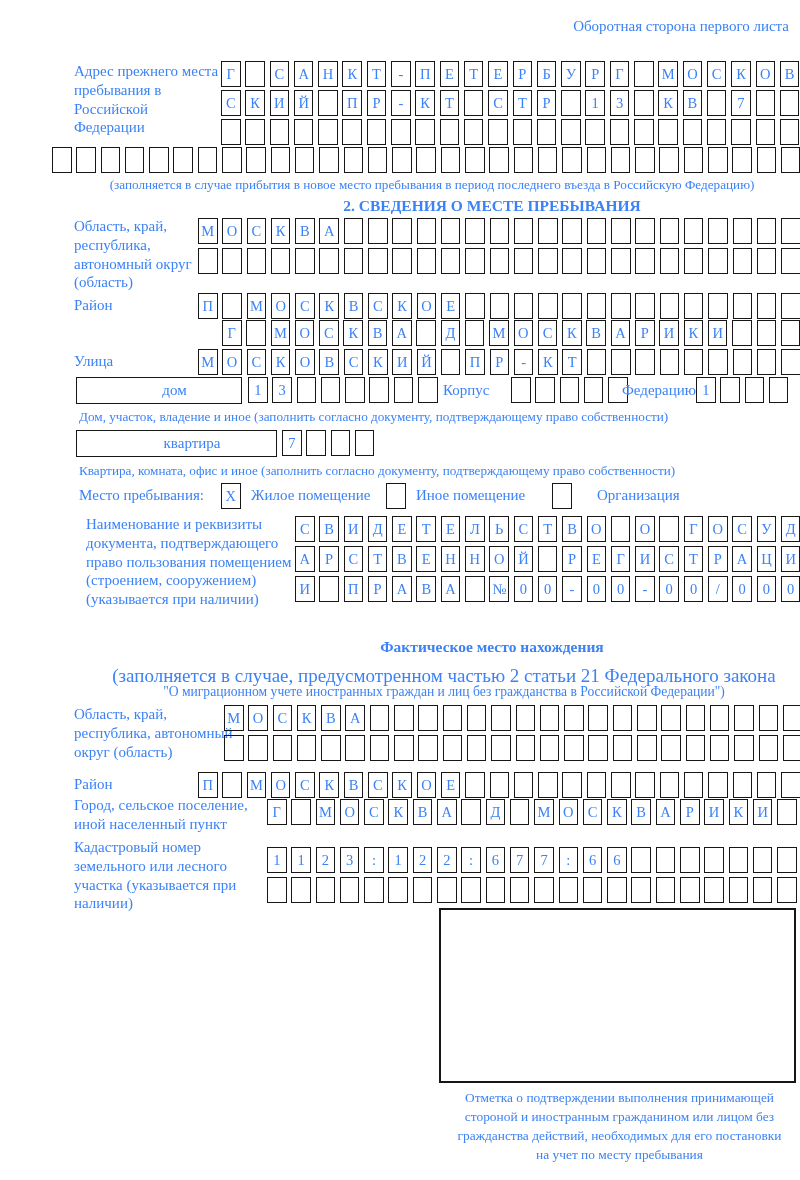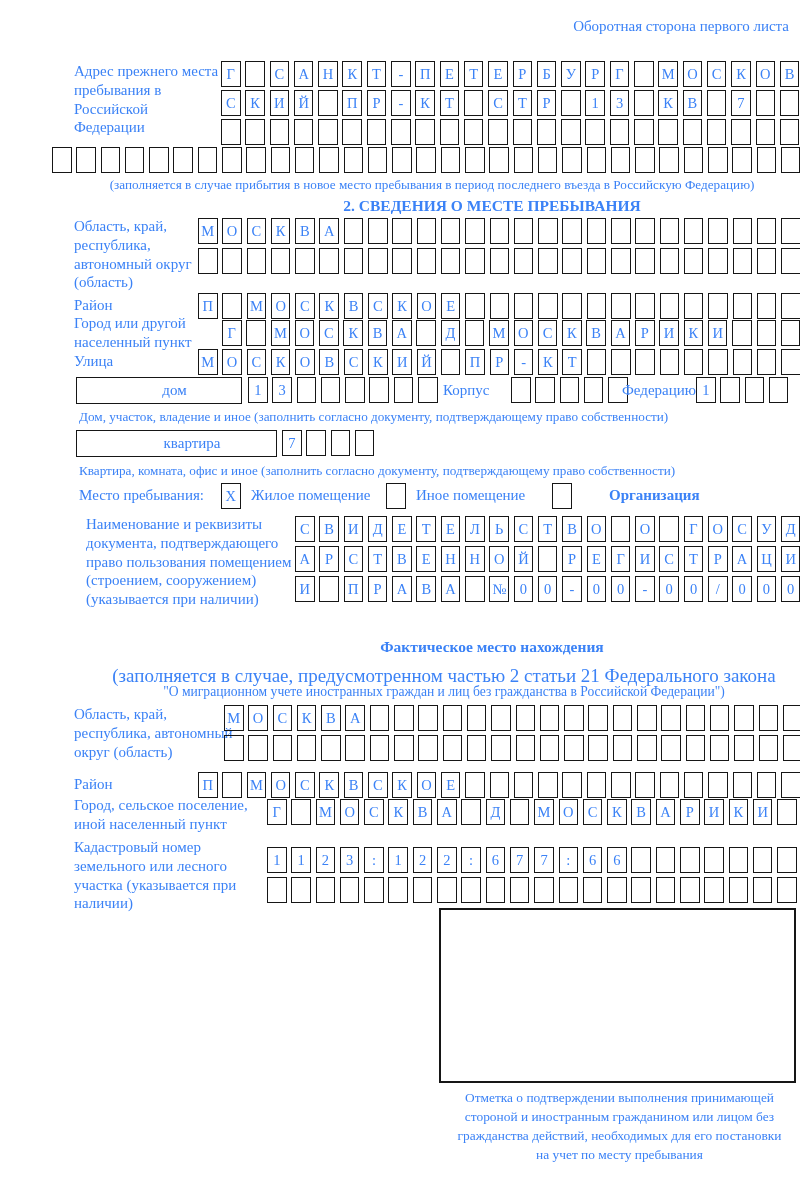--- a/index.html
+++ b/index.html
@@ -220,21 +220,20 @@
       <span class="cell"></span>
       <span class="cell"></span>
       <span class="cell"></span>
       <span class="cell"></span>
       <span class="cell"></span>
       <span class="cell"></span>
       <span class="cell"></span>
       <span class="cell"></span>
     </div>
 
-  <div class="abs lbl" style="left:30px;top:314px;width:150px;">Город или другой населенный пункт</div>
   <div class="abs cells" style="left:178px;top:320px;">
       <span class="cell">Г</span>
       <span class="cell"></span>
       <span class="cell">М</span>
       <span class="cell">О</span>
       <span class="cell">С</span>
       <span class="cell">К</span>
       <span class="cell">В</span>
       <span class="cell">А</span>
       <span class="cell"></span>
@@ -326,21 +325,21 @@
       <span class="cell">X</span>
     </div>
   <div class="abs lbl" style="left:207px;top:486px;">Жилое помещение</div>
   <div class="abs cells" style="left:342px;top:483px;">
       <span class="cell"></span>
     </div>
   <div class="abs lbl" style="left:372px;top:486px;">Иное помещение</div>
   <div class="abs cells" style="left:508px;top:483px;">
       <span class="cell"></span>
     </div>
-  <div class="abs lbl" style="left:565px;top:486px;font-weight:bold;">Организация</div>
+  <div class="abs lbl" style="left:553px;top:486px;">Организация</div>
 
   <div class="abs lbl" style="left:42px;top:515px;width:216px;">Наименование и реквизиты документа, подтверждающего право пользования помещением (строением, сооружением) (указывается при наличии)</div>
   <div class="abs cells" style="left:251px;top:516px;">
       <span class="cell">С</span>
       <span class="cell">В</span>
       <span class="cell">И</span>
       <span class="cell">Д</span>
       <span class="cell">Е</span>
       <span class="cell">Т</span>
       <span class="cell">Е</span>

